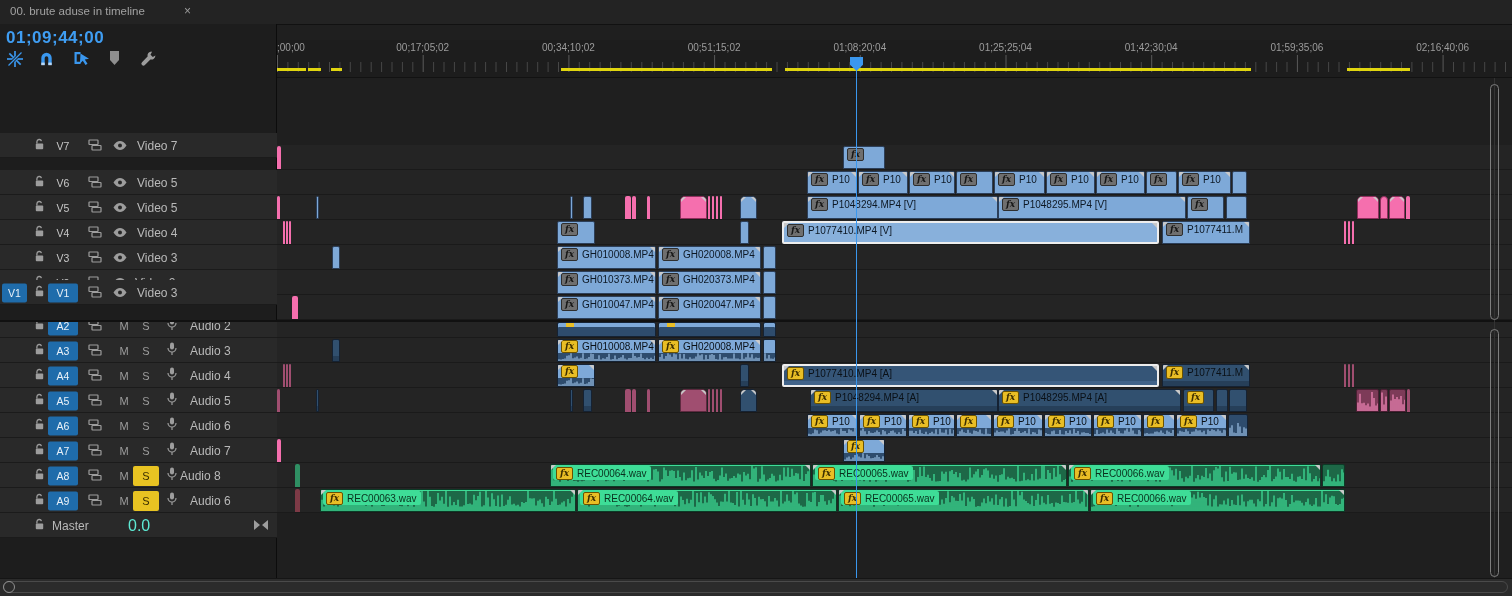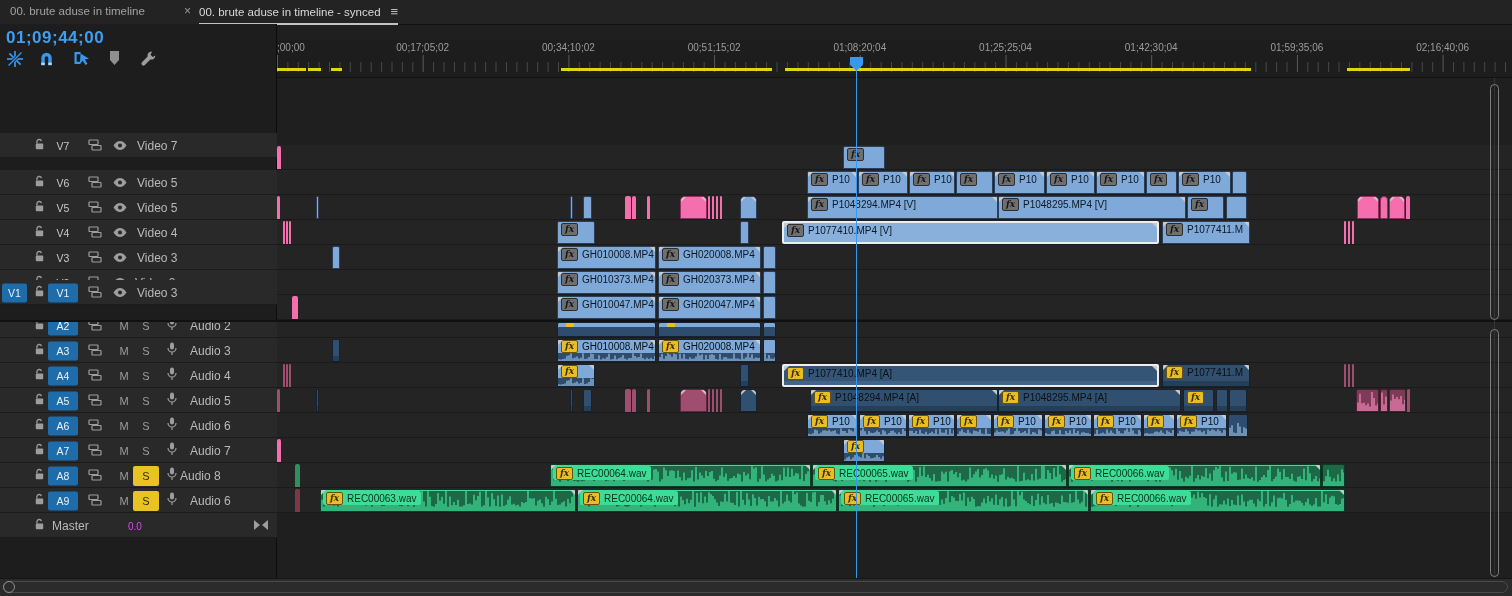--- a/index.html
+++ b/index.html
@@ -22,21 +22,21 @@
   .hicon{position:absolute;top:50%;transform:translateY(-50%);}
   .tbadge{position:absolute;top:50%;transform:translateY(-50%);width:30px;height:19px;border-radius:2px;
           font-size:10.5px;line-height:19px;text-align:center;color:#c7c7c7;}
   .tbadge.on{background:#1f6cab;color:#e9f1f8;}
   .srcbadge{position:absolute;left:2px;top:50%;transform:translateY(-50%);width:25px;height:19px;border-radius:2px;
             background:#1f6cab;color:#e9f1f8;font-size:10.5px;line-height:19px;text-align:center;}
   .tlabel{position:absolute;top:50%;transform:translateY(-50%);font-size:12px;color:#b9b9b9;white-space:nowrap;}
   .msbtn{position:absolute;top:50%;transform:translateY(-50%);width:22px;height:20px;font-size:11px;line-height:20px;
          text-align:center;color:#9d9d9d;border-radius:2px;}
   .msbtn.solo-on{background:#e8c322;color:#3a2e00;width:26px;}
-  .gain{position:absolute;top:50%;transform:translateY(-50%);font-size:10px;color:#d946ef;}
+  .gain{position:absolute;top:50%;transform:translateY(-50%);font-size:16px;color:#5eead4;}
   
   .ruler{position:absolute;left:277px;top:40px;width:1235px;height:38px;background:#1d1d1d;border-bottom:1px solid #121212;overflow:hidden;box-sizing:border-box;}
   .rlabel{position:absolute;top:2px;font-size:10px;color:#9c9c9c;white-space:nowrap;}
   .phmark{position:absolute;width:13px;height:14px;background:#3a97ee;
           clip-path:polygon(0 0,100% 0,100% 55%,50% 100%,0 55%);}
   
   .content{position:absolute;left:277px;top:78px;width:1235px;height:500px;background:#1f1f1f;overflow:hidden;}
   .lane{position:absolute;left:0;width:1235px;background:#242424;border-bottom:1px solid #1a1a1a;box-sizing:border-box;}
   .vadivider{position:absolute;left:0;top:320px;width:1512px;height:2px;background:#111;z-index:5;}
   
@@ -81,21 +81,20 @@
   .hsbthumb{position:absolute;left:3px;top:2px;width:1505px;height:12px;border:1px solid #4a4a4a;border-radius:7px;box-sizing:border-box;}
   .hsbcap{position:absolute;left:3px;top:2px;width:12px;height:12px;border:1.5px solid #8f8f8f;border-radius:50%;box-sizing:border-box;}
 </style>
 </head>
 <body>
 
 <div class="stage">
   <div class="tabbar" id="tabbar">
       <div class="tab" style="left:10px">00. brute aduse in timeline</div>
       <div class="tabclose" style="left:184px">×</div>
-      <div class="tab active" style="left:199px">00. brute aduse in timeline - synced<span class="menu">≡</span></div>
     </div>
   <div class="leftpanel">
     <div class="timecode">01;09;44;00</div>
     <div class="tools" id="tools">
         <span class="tool" style="left:2px"><svg width="18" height="18" viewBox="0 0 18 18">
             <g stroke="#3a97ee" stroke-width="1.7">
               <line x1="9" y1="1" x2="9" y2="17"></line>
               <line x1="1" y1="9" x2="17" y2="9"></line>
               <line x1="3.3" y1="3.3" x2="14.7" y2="14.7"></line>
             </g>

